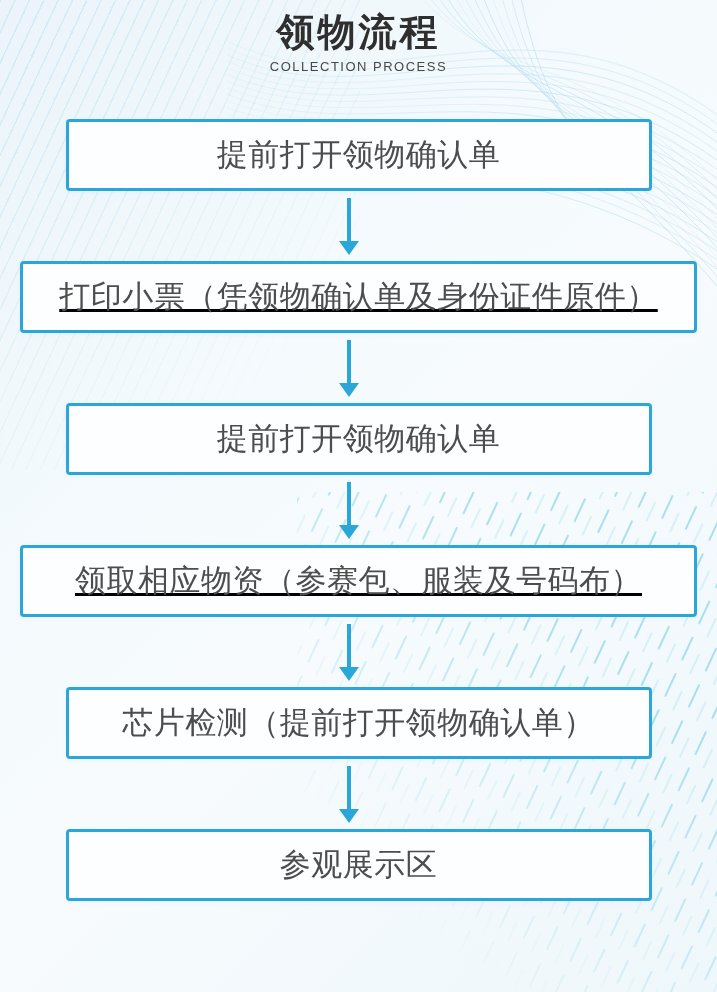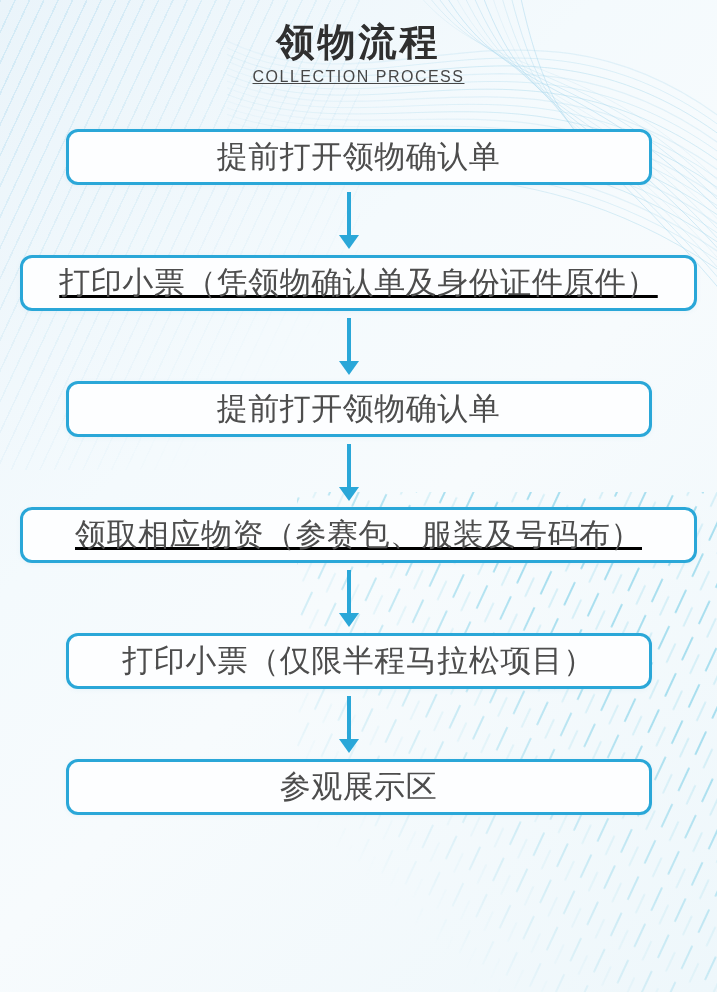--- a/index.html
+++ b/index.html
@@ -22,33 +22,33 @@
     right:0;top:0;width:490px;height:360px;
     -webkit-mask:linear-gradient(225deg,rgba(0,0,0,.95) 35%,rgba(0,0,0,0) 85%);
     mask:linear-gradient(225deg,rgba(0,0,0,.95) 35%,rgba(0,0,0,0) 85%);
   }
   .deco-diag-br{
     right:0;bottom:0;width:420px;height:500px;
     -webkit-mask:linear-gradient(225deg,rgba(0,0,0,.9) 30%,rgba(0,0,0,0) 80%);
     mask:linear-gradient(225deg,rgba(0,0,0,.9) 30%,rgba(0,0,0,0) 80%);
   }
   
-  .header{position:relative;text-align:center;padding-top:22px;}
+  .header{position:relative;text-align:center;padding-top:12px;}
   .title{
     font-size:38px;font-weight:bold;letter-spacing:3px;
     color:var(--title-color,#2f2f2f);line-height:40px;
   }
   .subtitle{
-    margin-top:5px;font-size:16px;letter-spacing:1.5px;
-    color:var(--subtitle-color,#474747);line-height:20px;text-decoration:underline;
+    margin-top:5px;font-size:13px;letter-spacing:1.5px;
+    color:var(--subtitle-color,#474747);line-height:20px;
   }
   
   .flow{position:relative;margin-top:42px;display:flex;flex-direction:column;align-items:center;}
   .box{
-    box-sizing:border-box;height:56px;border-radius:12px;
+    box-sizing:border-box;height:72px;border-radius:4px;
     border:3px solid var(--box-border,#2aa7d8);
     background:var(--box-bg,#fdfeff);
     display:flex;align-items:center;justify-content:center;
     box-shadow:0 1px 4px rgba(120,180,210,.10);
   }
   .box.narrow{width:586px;}
   .box.wide{width:677px;text-decoration:underline;}
   .box-label{
     font-size:31px;color:var(--text,#4d4d4d);font-weight:500;
     letter-spacing:.5px;white-space:nowrap;
@@ -150,21 +150,21 @@
       <span class="box-label">领取相应物资（参赛包、服装及号码布）</span>
     </div>
     <div class="arrow">
       <div class="arrow-line"></div>
       <div class="arrow-head"></div>
     </div>
   </div>
 
   <div class="step">
     <div class="box narrow">
-      <span class="box-label">打印小票（仅限半程马拉松项目）</span>
+      <span class="box-label">芯片检测（提前打开领物确认单）</span>
     </div>
     <div class="arrow">
       <div class="arrow-line"></div>
       <div class="arrow-head"></div>
     </div>
   </div>
 
   <div class="step">
     <div class="box narrow">
       <span class="box-label">参观展示区</span>

